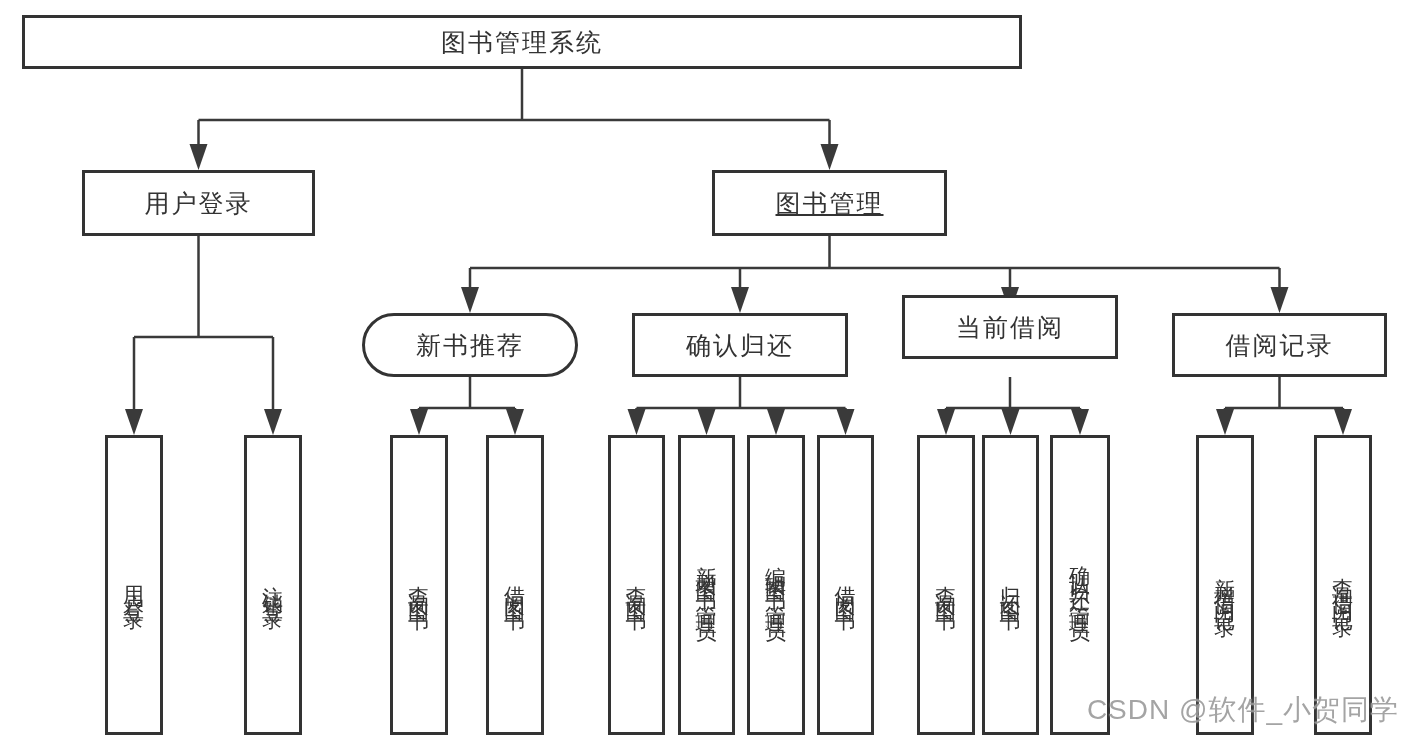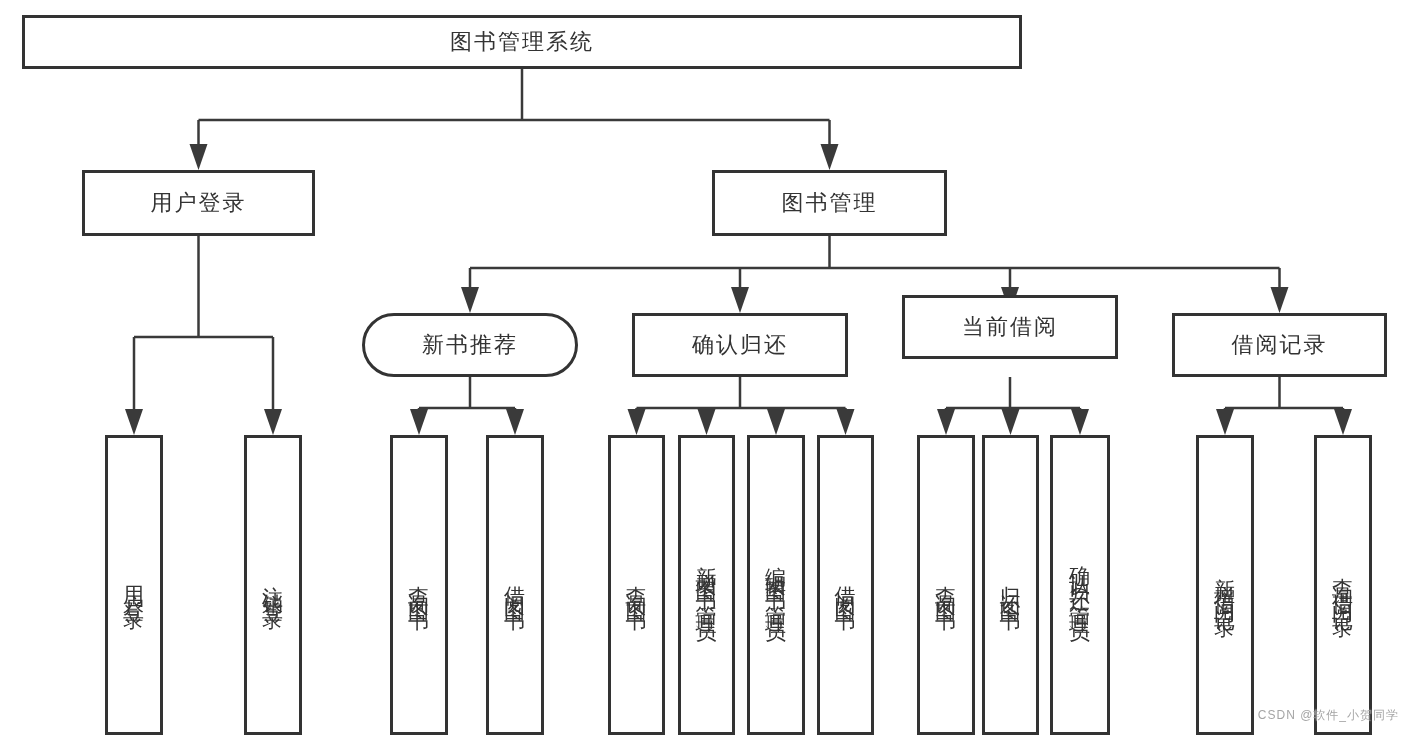--- a/index.html
+++ b/index.html
@@ -26,39 +26,39 @@
   }
   .node {
     position: absolute;
     box-sizing: border-box;
     background: #ffffff;
     border: 3px solid var(--border);
     display: flex;
     align-items: center;
     justify-content: center;
     color: var(--text);
-    font-size: 22px;
+    font-size: 25px;
     letter-spacing: 2px;
     white-space: nowrap;
   }
   .node.leaf {
     font-size: 21px;
   }
   .node.leaf span {
     writing-mode: vertical-rl;
     text-orientation: mixed;
     letter-spacing: 8px;
     line-height: 1;
     white-space: nowrap;
   }
   #watermark {
     position: absolute;
     right: 6px;
-    top: 707px;
-    font-size: 12px;
+    top: 691px;
+    font-size: 28px;
     color: var(--watermark);
     opacity: 0.9;
     letter-spacing: 1px;
     text-shadow: 0 0 2px rgba(255,255,255,0.9);
     z-index: 5;
   }
 </style>
 </head>
 <body>
 
@@ -117,21 +117,21 @@
       <line x1="1343" y1="408" x2="1343" y2="415" stroke="#3a3a3a" stroke-width="2.5"></line>
       <polygon points="1334,409 1352,409 1343,435" fill="#3a3a3a"></polygon>
     </svg>
   <div id="nodes-layer">
       <div class="node" style="left: 22px; top: 15px; width: 1000px; height: 54px;">
         <span>图书管理系统</span>
       </div>
       <div class="node" style="left: 82px; top: 170px; width: 233px; height: 66px;">
         <span>用户登录</span>
       </div>
-      <div class="node" style="left: 712px; top: 170px; width: 235px; height: 66px;">
+      <div class="node" style="left: 712px; top: 170px; width: 235px; height: 66px; text-decoration: underline;">
         <span>图书管理</span>
       </div>
       <div class="node" style="left: 362px; top: 313px; width: 216px; height: 64px; border-radius: 32px;">
         <span>新书推荐</span>
       </div>
       <div class="node" style="left: 632px; top: 313px; width: 216px; height: 64px;">
         <span>确认归还</span>
       </div>
       <div class="node" style="left: 902px; top: 295px; width: 216px; height: 64px;">
         <span>当前借阅</span>

